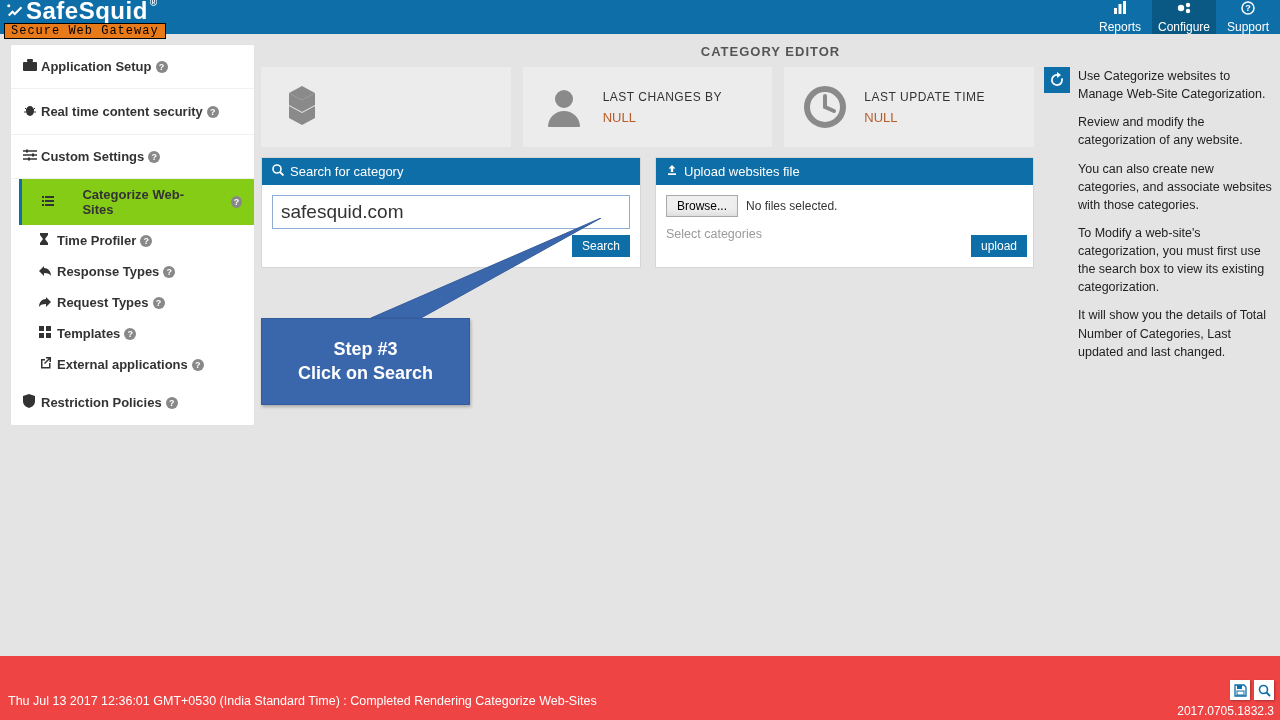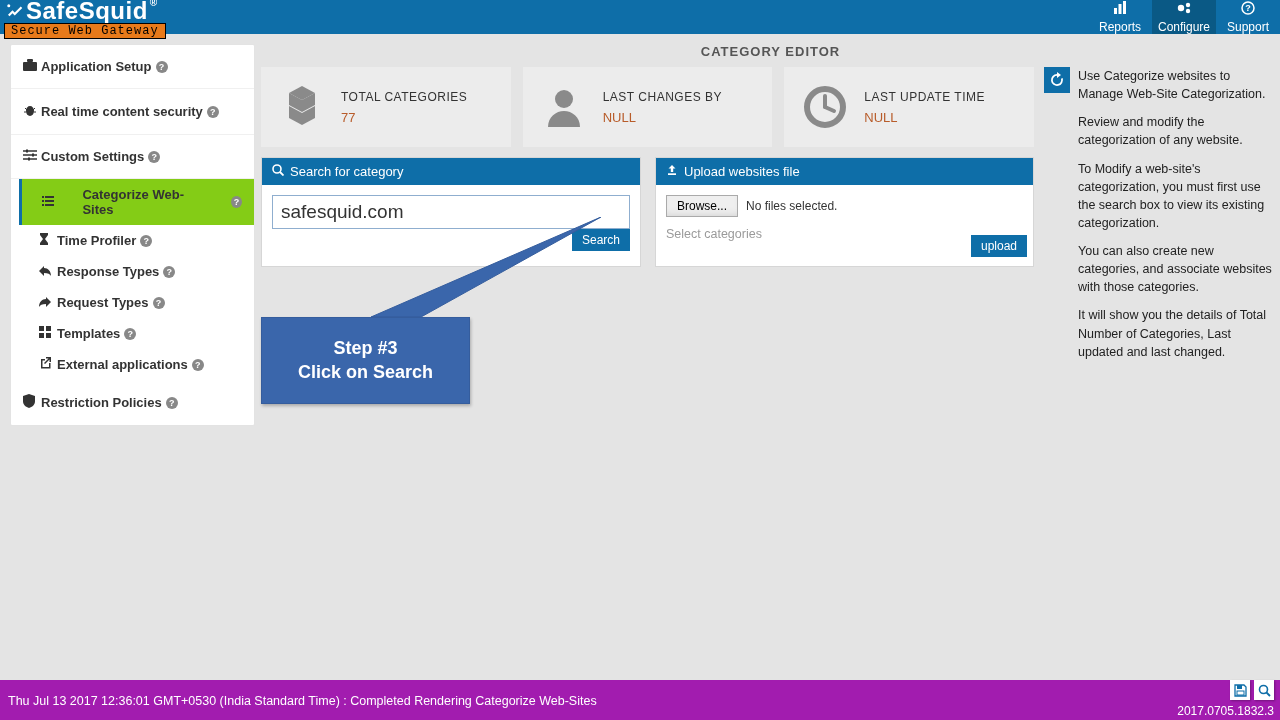--- a/index.html
+++ b/index.html
@@ -49,36 +49,36 @@
   .helpcol { width:236px; padding: 0 6px 0 0; font-size:12.5px; color:#222; line-height:1.45; }
   .helpcol p { margin-bottom:10px; }
 
   .panels-row { display:flex; gap:14px; padding-right:10px; }
   .panel { background:#fff; border:1px solid #d6d6d6; flex:1; display:flex; flex-direction:column; min-height:110px;}
   .panel-header { background:#0e6ea8; color:#fff; padding:6px 10px; font-size:13px; display:flex; align-items:center; }
   .panel-header .picn { margin-right:6px; font-size:12px;}
   .panel-body { padding:10px 10px 10px 10px; position:relative; }
 
   .search-input { width:100%; border:1px solid #8faecf; padding:5px 8px; font-size:19px; color:#333; }
-  .search-btn-wrap { text-align:right; margin-top:0; }
+  .search-btn-wrap { text-align:right; margin-top:6px; }
   .btn-primary { background:#0e6ea8; color:#fff; border:none; padding:4px 10px; font-size:12px; cursor:pointer; }
 
   .upload-row { display:flex; align-items:center; gap:8px; }
   .browse-b { background:#efefef; border:1px solid #aaa; padding:3px 10px; font-size:12px; cursor:pointer; box-shadow: inset 0 -6px 8px -6px #ccc; }
   .nofiles { font-size:12px; color:#333; }
   .selcats { color:#9a9a9a; font-size:12.5px; margin-top:10px; }
   .upload-b { position:absolute; right:6px; bottom:6px; }
 
   
   .callout-wrap { position:relative; height:0; }
   .callout { position:absolute; left:0; top:50px; width:209px; background:#3a66ab; border:1.5px solid #355d9d; color:#fff; text-align:center; padding:18px 8px 18px 8px; font-size:18px; font-weight:600; line-height:1.35; box-shadow: 1px 2px 3px rgba(0,0,0,0.25); }
   
 
   
-  .footer { position:fixed; left:0; bottom:0; width:1280px; background:#a21caf; color:#fff; height:40px; display:flex; align-items:flex-end; justify-content:space-between; padding:0 6px 2px 8px; font-size:12.5px; }
+  .footer { position:fixed; left:0; bottom:0; width:1280px; background:#ef4444; color:#fff; height:64px; display:flex; align-items:flex-end; justify-content:space-between; padding:0 6px 2px 8px; font-size:12.5px; }
   .footer .f-status { padding-bottom:10px; }
   .footer .f-right { display:flex; flex-direction:column; align-items:flex-end; }
   .footer .f-icons { display:flex; gap:4px; margin-bottom:4px; }
   .footer .f-icn { width:20px; height:20px; background:#fff; color:#0e6ea8; display:flex; align-items:center; justify-content:center; font-size:13px; cursor:pointer; box-shadow: 1px 1px 2px rgba(0,0,0,.3);}
   .version { font-size:12px; }
 </style>
 </head>
 <body>
 
 <div class="topbar">
@@ -273,24 +273,20 @@
               <svg width="50" height="50" viewBox="0 0 50 50">
                   <g fill="#8a8a8a">
                     <polygon points="25,4 38,11 25,18 12,11"></polygon>
                     <polygon points="12,11 25,18 25,30 12,23"></polygon>
                     <polygon points="38,11 25,18 25,30 38,23"></polygon>
                     <polygon points="12,24 25,31 25,43 12,36"></polygon>
                     <polygon points="25,31 38,24 38,36 25,43"></polygon>
                   </g>
                 </svg>
             </div>
-            <div class="stat-txt">
-              <div class="lbl">TOTAL CATEGORIES</div>
-              <div class="val">77</div>
-            </div>
           </div>
           <div class="stat-card">
             <div class="stat-icn">
               <svg width="44" height="44" viewBox="0 0 44 44">
                   <g fill="#8a8a8a">
                     <circle cx="22" cy="14" r="9"></circle>
                     <path d="M6 42c0-10 8-16 16-16s16 6 16 16z"></path>
                   </g>
                 </svg>
             </div>
@@ -372,22 +368,22 @@
           <div class="refresh-btn">
             <svg width="16" height="16" viewBox="0 0 16 16">
                 <path d="M8 2a6 6 0 1 0 5.7 4.1l-1.7.7A4.2 4.2 0 1 1 8 3.8V6l4-3-4-3v2z" fill="#fff"></path>
               </svg>
           </div>
         </div>
       </div>
       <div class="helpcol" style="margin-left:-34px; padding-left:34px;">
         <p>Use Categorize websites to Manage Web-Site Categorization.</p>
         <p>Review and modify the categorization of any website.</p>
+        <p>You can also create new categories, and associate websites with those categories.</p>
         <p>To Modify a web-site's categorization, you must first use the search box to view its existing categorization.</p>
-        <p>You can also create new categories, and associate websites with those categories.</p>
         <p>It will show you the details of Total Number of Categories, Last updated and last changed.</p>
       </div>
     </div>
   </div>
 </div>
 
 <div class="footer">
   <div class="f-status">Thu Jul 13 2017 12:36:01 GMT+0530 (India Standard Time) : Completed Rendering Categorize Web-Sites</div>
   <div class="f-right">
     <div class="f-icons">

